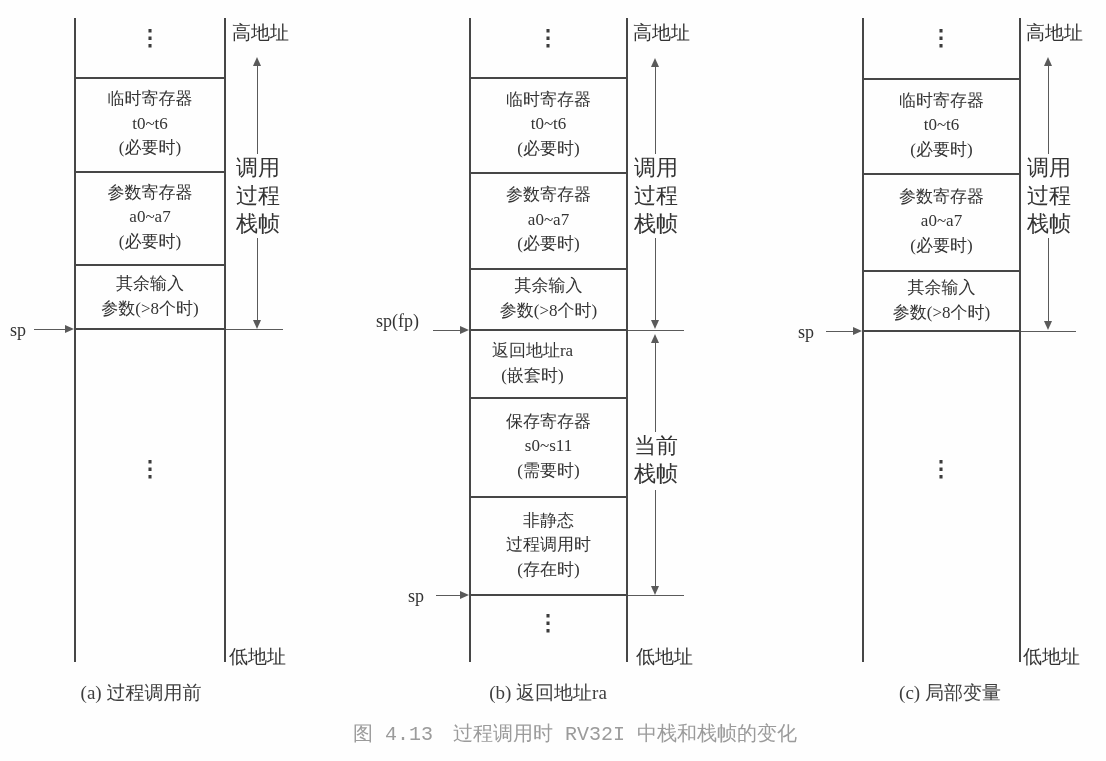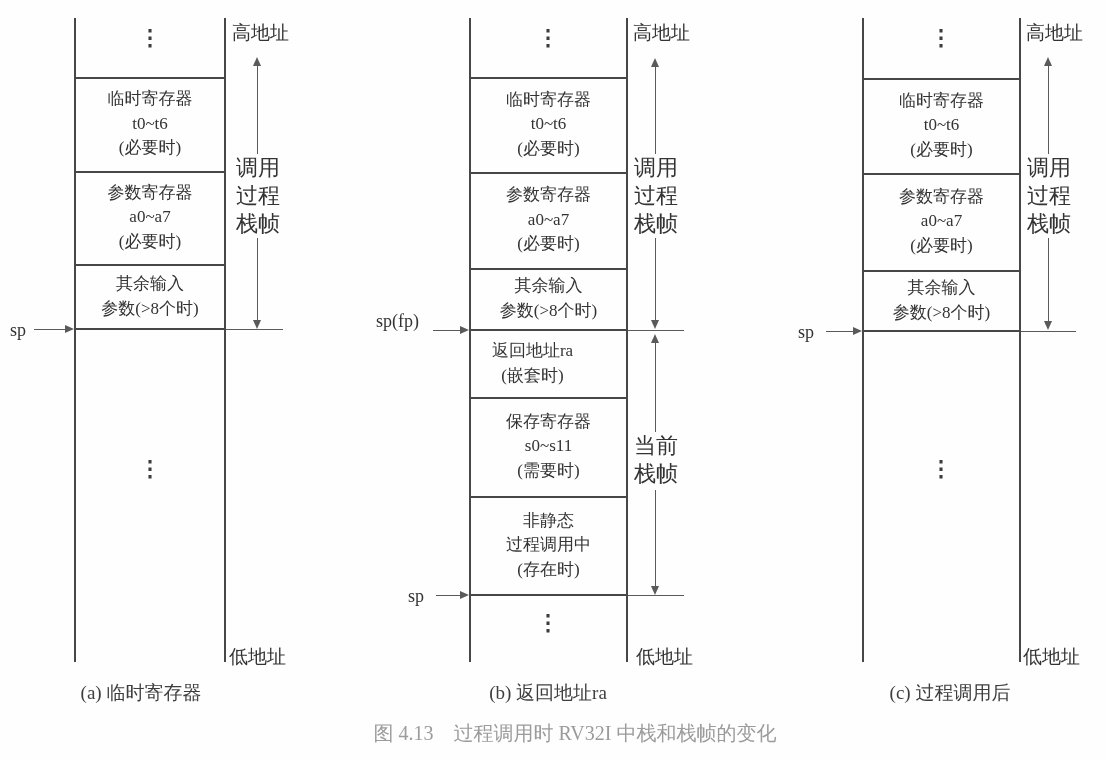--- a/index.html
+++ b/index.html
@@ -18,21 +18,21 @@
   .dots{position:absolute;font-size:22px;font-weight:bold;color:#3c3c3c;transform:translateX(-50%);line-height:1;}
   .addr{position:absolute;font-size:19px;color:#333;white-space:nowrap;}
   .sp{position:absolute;font-size:18px;color:#333;white-space:nowrap;}
   .dimlabel{position:absolute;font-size:22px;color:#333;text-align:center;line-height:28px;background:#fefefe;}
   .arrow-up{position:absolute;width:0;height:0;border-left:4px solid transparent;border-right:4px solid transparent;border-bottom:9px solid #5a5a5a;}
   .arrow-down{position:absolute;width:0;height:0;border-left:4px solid transparent;border-right:4px solid transparent;border-top:9px solid #5a5a5a;}
   .arrow-right{position:absolute;width:0;height:0;border-top:4px solid transparent;border-bottom:4px solid transparent;border-left:9px solid #5a5a5a;}
   .pcaption{position:absolute;font-size:19px;color:#3e3e3e;text-align:center;white-space:nowrap;}
   .figcaption{
     position:absolute;left:225px;top:720px;width:700px;text-align:center;
-    font-size:20px;color:#9b9b9b;font-family:Liberation Serif, serif;white-space:nowrap;
+    font-size:20px;color:#9b9b9b;font-family:Liberation Mono, monospace;white-space:nowrap;
   }
 </style>
 </head>
 <body>
 
 <div class="canvas">
 
   <div>
     <div class="wall" style="left:74px;top:18px;height:644px"></div>
     <div class="wall" style="left:224px;top:18px;height:644px"></div>
@@ -72,21 +72,21 @@
       <div class="vseg" style="left:257px;top:66px;height:88px"></div>
       <div class="dimlabel" style="left:232px;top:154px;width:52px">
         <div>调用</div>
         <div>过程</div>
         <div>栈帧</div>
       </div>
       <div class="vseg" style="left:257px;top:238px;height:82px"></div>
       <div class="arrow-down" style="left:253px;top:320px"></div>
     </div>
 
-    <div class="pcaption" style="left:41px;top:680px;width:200px">(a) 临时寄存器</div>
+    <div class="pcaption" style="left:41px;top:680px;width:200px">(a) 过程调用前</div>
   </div>
 
   <div>
     <div class="wall" style="left:469px;top:18px;height:644px"></div>
     <div class="wall" style="left:626px;top:18px;height:644px"></div>
     <div class="dots" style="left:548px;top:27px">⋮</div>
     <div class="hline" style="left:469px;top:77px;width:159px"></div>
     <div class="hline" style="left:469px;top:172px;width:159px"></div>
     <div class="hline" style="left:469px;top:268px;width:159px"></div>
     <div class="hline" style="left:469px;top:397px;width:159px"></div>
@@ -110,21 +110,21 @@
       <span>返回地址ra</span>
       <span>(嵌套时)</span>
     </div>
     <div class="cell" style="left:471px;top:399px;width:155px;height:95px">
       <span>保存寄存器</span>
       <span>s0~s11</span>
       <span>(需要时)</span>
     </div>
     <div class="cell" style="left:471px;top:498px;width:155px;height:95px">
       <span>非静态</span>
-      <span>过程调用中</span>
+      <span>过程调用时</span>
       <span>(存在时)</span>
     </div>
 
     <div class="hline" style="left:469px;top:329px;width:159px"></div>
     <div class="thinline" style="left:628px;top:330px;width:56px"></div>
     <div class="sp" style="left:376px;top:311px">sp(fp)</div>
     <div class="thinline" style="left:433px;top:330px;width:27px"></div>
     <div class="arrow-right" style="left:460px;top:326px"></div>
 
     <div class="hline" style="left:469px;top:594px;width:159px"></div>
@@ -203,18 +203,18 @@
       <div class="vseg" style="left:1048px;top:66px;height:88px"></div>
       <div class="dimlabel" style="left:1023px;top:154px;width:52px">
         <div>调用</div>
         <div>过程</div>
         <div>栈帧</div>
       </div>
       <div class="vseg" style="left:1048px;top:238px;height:83px"></div>
       <div class="arrow-down" style="left:1044px;top:321px"></div>
     </div>
 
-    <div class="pcaption" style="left:850px;top:680px;width:200px">(c) 过程调用后</div>
+    <div class="pcaption" style="left:850px;top:680px;width:200px">(c) 局部变量</div>
   </div>
 
   <div class="figcaption">图 4.13　过程调用时 RV32I 中栈和栈帧的变化</div>
 
 </div>
 
 </body></html>

